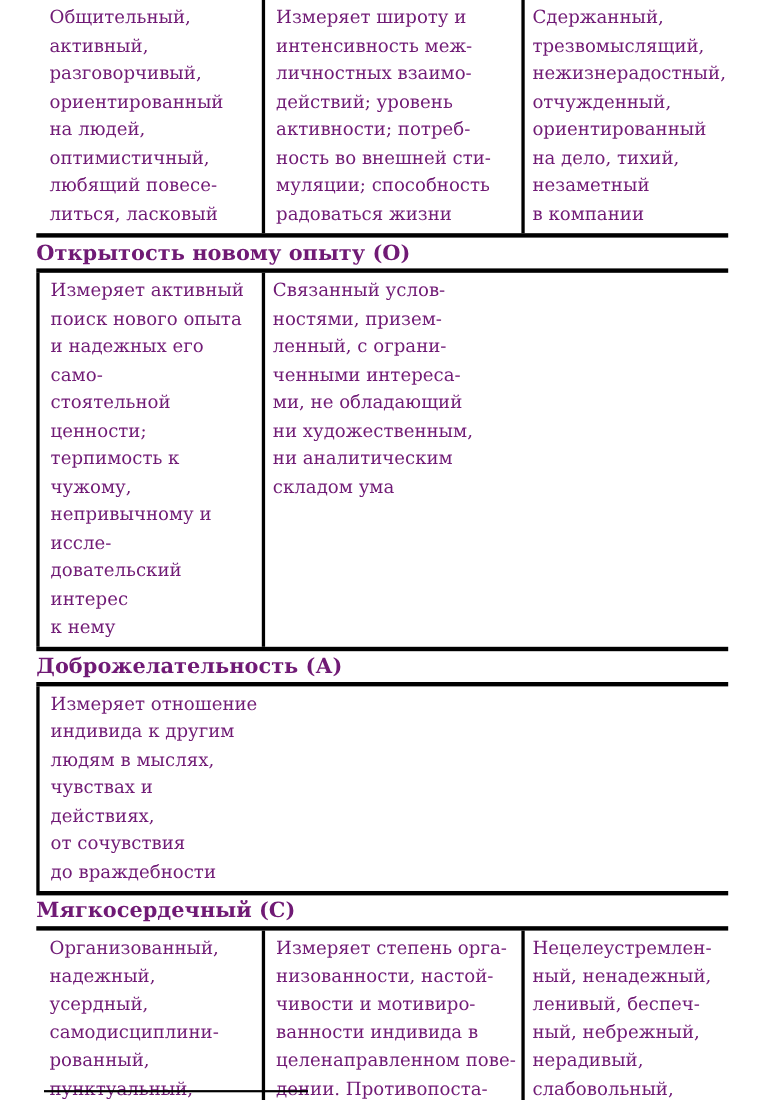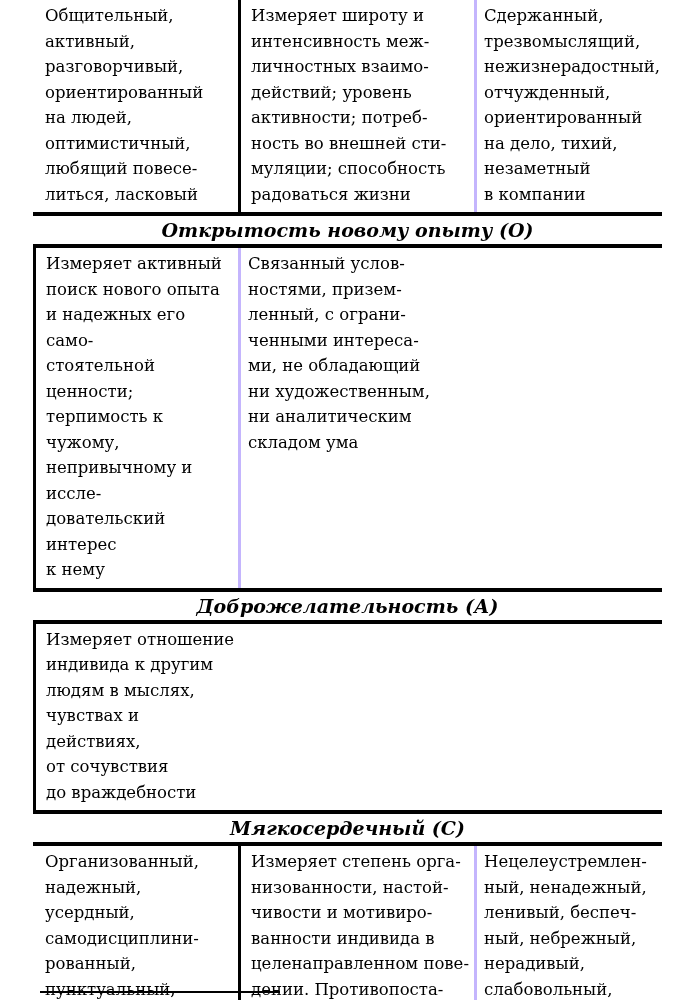--- a/index.html
+++ b/index.html
@@ -7,51 +7,49 @@
     padding: 0;
     background: #ffffff;
   }
   .page {
     position: relative;
     width: 693px;
     height: 1000px;
     background: #ffffff;
     overflow: hidden;
     font-family: "DejaVu Serif", "Liberation Serif", serif;
-    color: #000000;
+    color: #701a75;
   }
   .tbl {
     position: absolute;
     left: 33px;
     top: 0;
     width: 629px;
   }
   .row {
     display: grid;
     grid-template-columns: 205px 236px 188px;
   }
   .cell {
     white-space: pre-line;
     font-size: 16.5px;
     line-height: 25.5px;
     padding-top: 3px;
     padding-bottom: 5px;
   }
   .c1 { padding-left: 12px; padding-right: 4px; }
   .c2 { border-left: 3px solid #000; padding-left: 10px; padding-right: 4px; }
-  .c3 { border-left: 3px solid #c4b5fd; padding-left: 7px;  padding-right: 2px; }
+  .c3 { border-left: 3px solid #000000; padding-left: 7px;  padding-right: 2px; }
   .hdr {
     border-top: 4px solid #000;
     border-bottom: 4px solid #000;
-    text-align: center;
     font-weight: bold;
     font-size: 19px;
     line-height: 24px;
     padding: 2px 0 2px 0;
-    font-style: italic;
   }
   .footnote-rule {
     position: absolute;
     left: 40px;
     top: 991px;
     width: 240px;
     height: 2px;
     background: #000;
   }
 </style>

